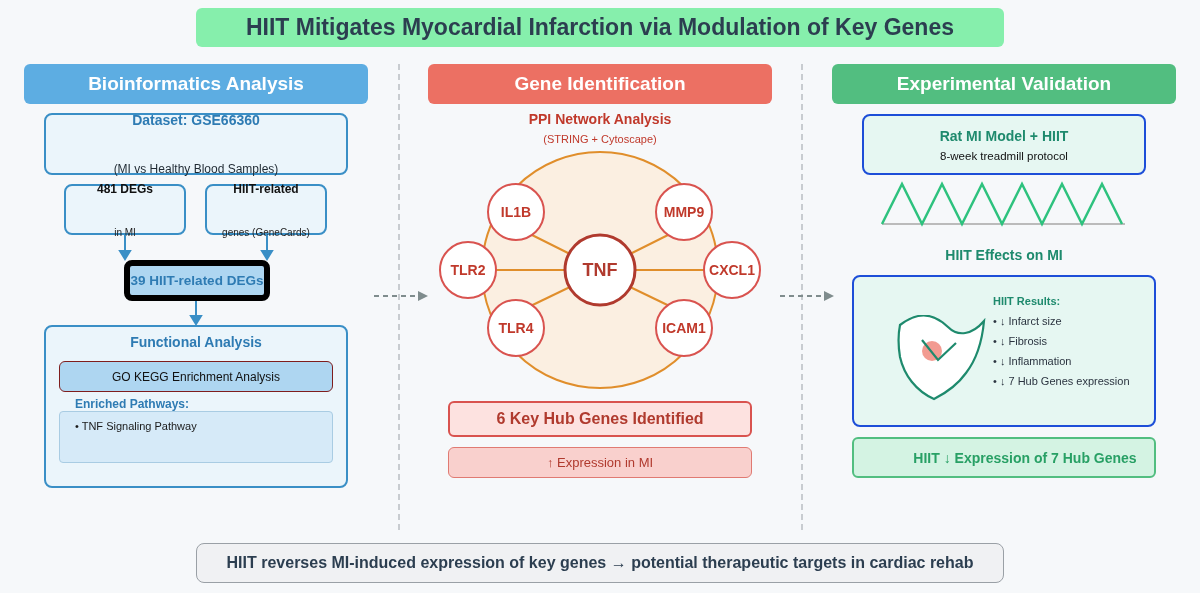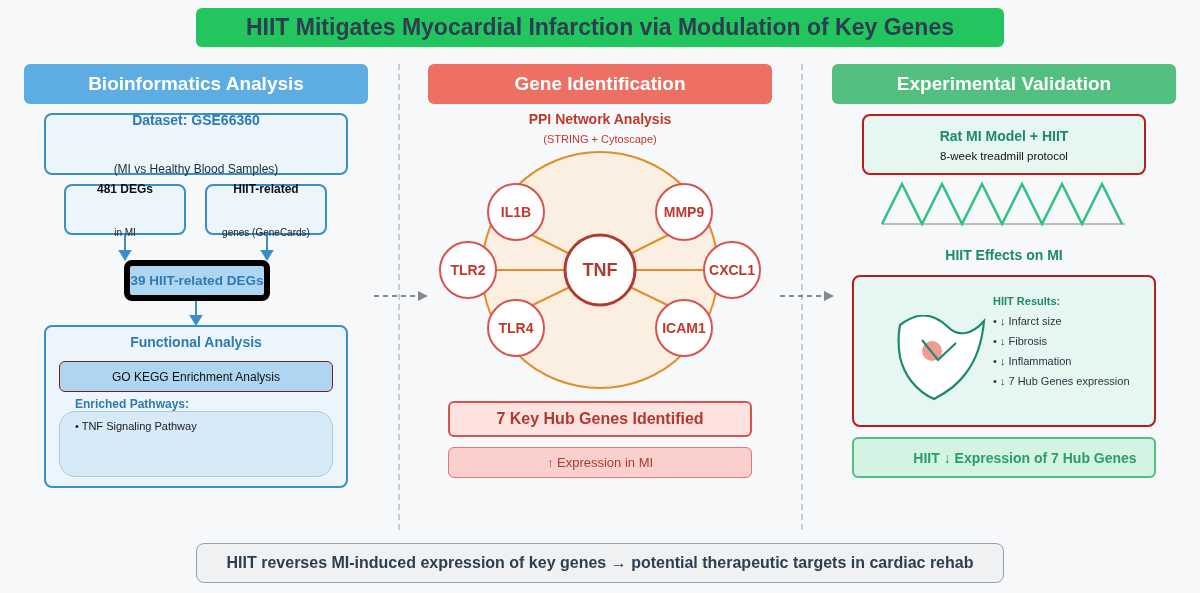--- a/index.html
+++ b/index.html
@@ -3,21 +3,21 @@
 <meta charset="utf-8">
 <style>
   * { box-sizing: border-box; margin: 0; padding: 0; }
   html, body { width: 1200px; height: 593px; overflow: hidden; background: #f6f8fa; }
   body { position: relative; font-family: "Liberation Sans", "DejaVu Sans", sans-serif; color: #2b3440; }
 
   .abs { position: absolute; }
   .center { display: flex; align-items: center; justify-content: center; text-align: center; }
   .col-center { display: flex; flex-direction: column; align-items: center; justify-content: center; text-align: center; }
 
-  #title { left: 196px; top: 8px; width: 808px; height: 39px; background: #22c55e; border-radius: 6px;
+  #title { left: 196px; top: 8px; width: 808px; height: 39px; background: #86efac; border-radius: 6px;
            font-size: 23px; font-weight: bold; color: #2c3e50; }
 
   .divider { border-left: 2px dashed #c8ccd0; top: 64px; height: 466px; }
 
   .header { height: 40px; border-radius: 6px; color: #fff; font-size: 19px; font-weight: bold; }
   #h-bio { left: 24px; top: 64px; width: 344px; background: #5dade2; }
   #h-gene { left: 428px; top: 64px; width: 344px; background: #ec7063; }
   #h-exp { left: 832px; top: 64px; width: 344px; background: #52be80; }
 
   
@@ -29,33 +29,33 @@
   #hiitgenes { left: 205px; top: 184px; width: 122px; height: 51px; }
   .small-box .t { font-weight: bold; font-size: 12px; color: #111; margin-bottom: 3px; }
   .small-box .s { font-size: 10px; color: #222; }
   #deg39 { left: 124px; top: 260px; width: 146px; height: 41px; background: #aed6f1; border: 6px solid #000000; border-radius: 8px;
            font-weight: bold; font-size: 13.5px; color: #2e7bb3; }
   #functional { left: 44px; top: 325px; width: 304px; height: 163px; }
   #functional .t { position: absolute; left: 0; width: 100%; top: 7px; text-align: center; font-weight: bold; font-size: 14px; color: #2e7bb3; }
   #gokegg { left: 59px; top: 361px; width: 274px; height: 31px; background: #aed6f1; border: 1px solid #7f1d1d; border-radius: 6px;
             font-size: 12px; color: #111; }
   #enr-label { left: 75px; top: 397px; font-size: 12px; font-weight: bold; color: #2e7bb3; }
-  #pathways { left: 59px; top: 411px; width: 274px; height: 66px; background: #d6eaf8; border: 1px solid #a9cce3; border-radius: 16px; padding: 8px 0 0 15px; }
+  #pathways { left: 59px; top: 411px; width: 274px; height: 52px; background: #d6eaf8; border: 1px solid #a9cce3; border-radius: 4px; padding: 8px 0 0 15px; }
   #pathways li { list-style: none; font-size: 11px; color: #1a1a1a; height: 20px; }
 
   
   #ppi-title { left: 428px; top: 111px; width: 344px; font-weight: bold; font-size: 14px; color: #c0392b; text-align: center; }
   #ppi-sub { left: 428px; top: 133px; width: 344px; font-size: 11px; color: #c0392b; text-align: center; }
   #ppi-svg { left: 428px; top: 150px; }
   .red-box { background: #fde2e0; border: 2px solid #d9534f; border-radius: 6px; }
   #hub7 { left: 448px; top: 401px; width: 304px; height: 36px; font-weight: bold; font-size: 16px; color: #b03a2e; }
   #expr-mi { left: 448px; top: 447px; width: 304px; height: 31px; background: #f9d0cd; border: 1px solid #e07a72; border-radius: 6px; font-size: 13px; color: #b03a2e; }
 
   
-  .greenbox { background: #e6f7f2; border: 2px solid #b91c1c; border-radius: 8px; }
+  .greenbox { background: #e6f7f2; border: 2px solid #1d4ed8; border-radius: 8px; }
   #ratmodel { left: 862px; top: 114px; width: 284px; height: 61px; }
   #ratmodel .t { font-weight: bold; font-size: 14px; color: #1e8a6d; margin-bottom: 6px; }
   #ratmodel .s { font-size: 11.5px; color: #111; }
   #zigzag { left: 880px; top: 180px; }
   #effects-title { left: 832px; top: 247px; width: 344px; text-align: center; font-weight: bold; font-size: 14px; color: #1e8a6d; }
   #effects { left: 852px; top: 275px; width: 304px; height: 152px; }
   #heart-svg { left: 896px; top: 315px; }
   #results-title { left: 993px; top: 295px; font-weight: bold; font-size: 11px; color: #1e8a6d; }
   #results { left: 993px; top: 315px; }
   #results li { list-style: none; font-size: 11px; color: #2b3440; height: 20px; }
@@ -160,21 +160,21 @@
         <circle cx="256" cy="178" r="28" fill="#ffffff" stroke="#d9534f" stroke-width="2"></circle>
         <text x="256" y="183" text-anchor="middle" font-family="&quot;Liberation Sans&quot;, sans-serif" font-weight="bold" font-size="14" fill="#c0392b">ICAM1</text>
       </g>
       <g>
         <circle cx="172" cy="120" r="35" fill="#ffffff" stroke="#b03a2e" stroke-width="3"></circle>
         <text x="172" y="126" text-anchor="middle" font-family="&quot;Liberation Sans&quot;, sans-serif" font-weight="bold" font-size="18" fill="#b03a2e">TNF</text>
       </g>
     </g>
 </svg>
 
-<div id="hub7" class="abs red-box center">7 Key Hub Genes Identified</div>
+<div id="hub7" class="abs red-box center">6 Key Hub Genes Identified</div>
 <div id="expr-mi" class="abs center">↑ Expression in MI</div>
 
 <div id="ratmodel" class="abs greenbox col-center">
   <div class="t">Rat MI Model + HIIT</div>
   <div class="s">8-week treadmill protocol</div>
 </div>
 
 <svg id="zigzag" class="abs" width="250" height="50">
   <line x1="2" y1="44" x2="245" y2="44" stroke="#bbb" stroke-width="2"></line>
   <polyline id="zigzag-line" fill="none" stroke="#2ec27e" stroke-width="2.5" points="2,44 22,4 42,44 62,4 82,44 102,4 122,44 142,4 162,44 182,4 202,44 222,4 242,44"></polyline>

